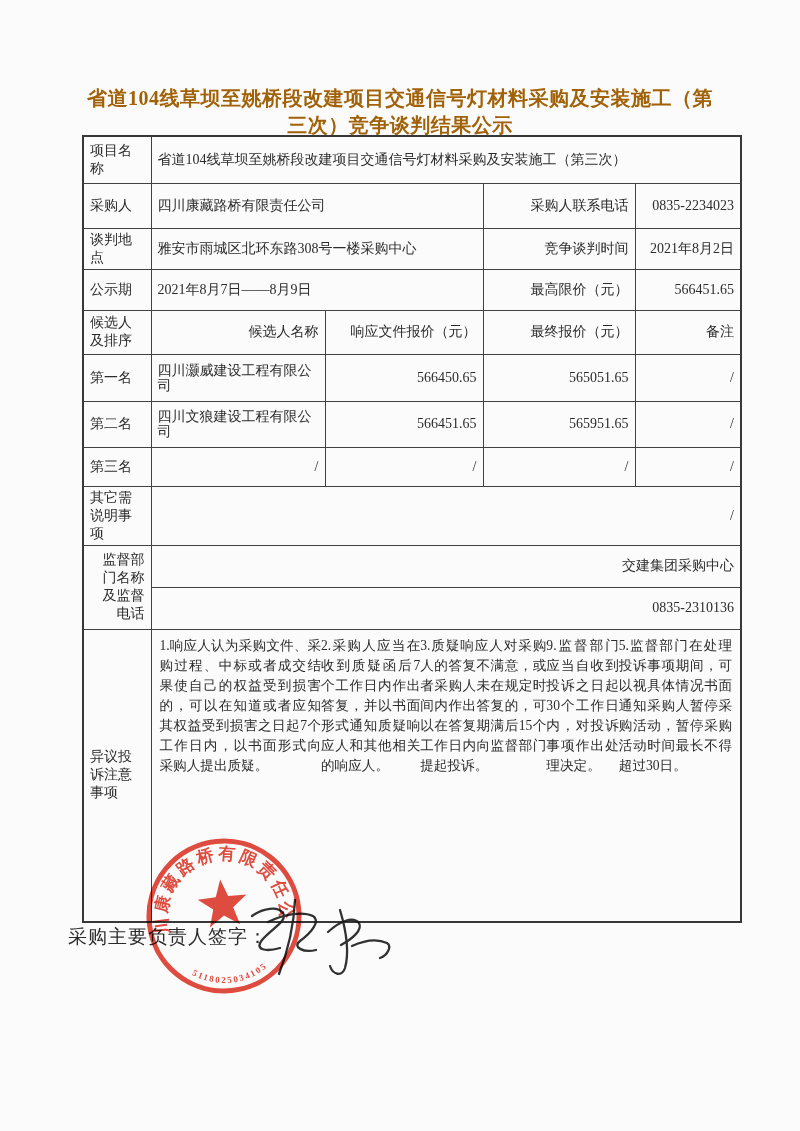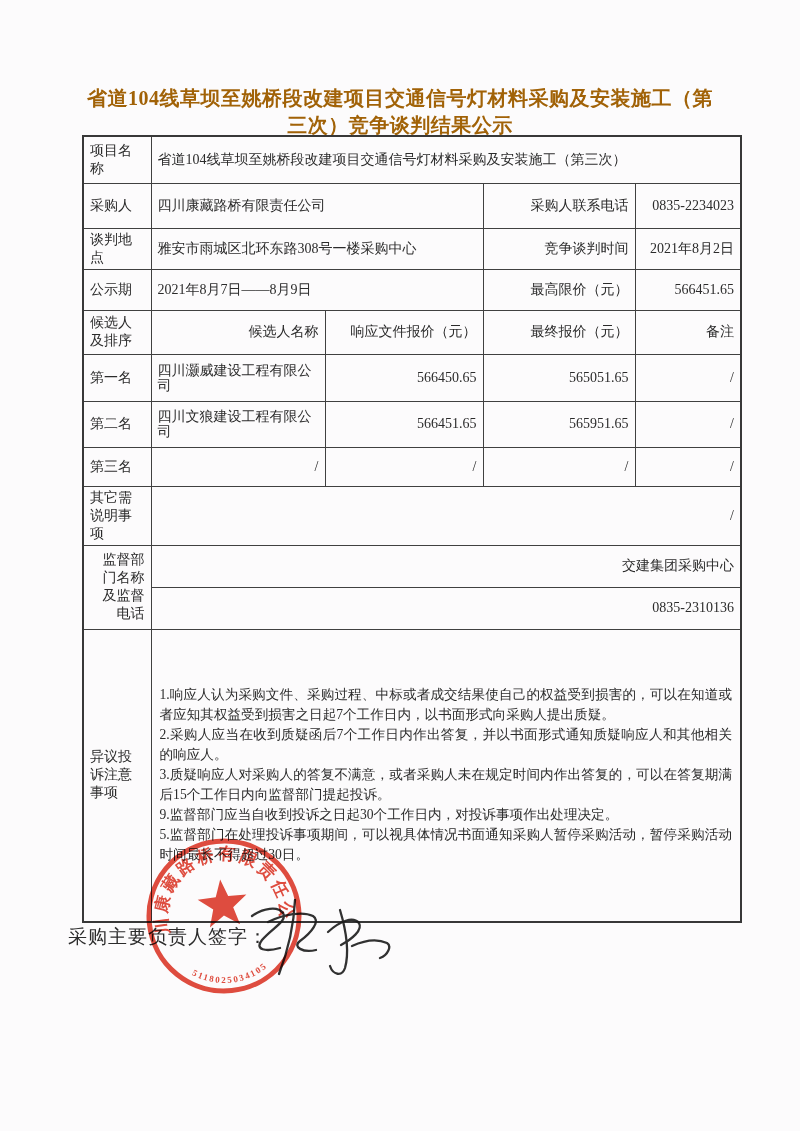--- a/index.html
+++ b/index.html
@@ -33,21 +33,21 @@
     overflow:hidden;
   }
   table.result{border:2px solid #383838;}
   td.lbl{padding-left:5px;padding-right:2px;line-height:18px;}
   td.lbl-center{text-align:right;padding:2px 2px;line-height:18px;}
   td.val{padding-left:9px;}
   td.center{text-align:right;}
   td.name-cell{padding:2px 10px;line-height:15px;}
   .notice-cell{padding:6px 8px !important;}
   .notice-stack{
-    display:flex;flex-direction:column;justify-content:center;
+    display:flex;flex-direction:row;justify-content:center;
     height:100%;min-height:279px;
     font-size:13.6px;line-height:20px;
   }
   .notice-stack div{text-align:justify;}
   .sig-label{
     position:absolute;left:68px;top:924px;
     font-size:19px;color:#2b2b2b;letter-spacing:1px;
   }
   svg.overlay{
     position:absolute;left:0;top:0;width:800px;height:1131px;

